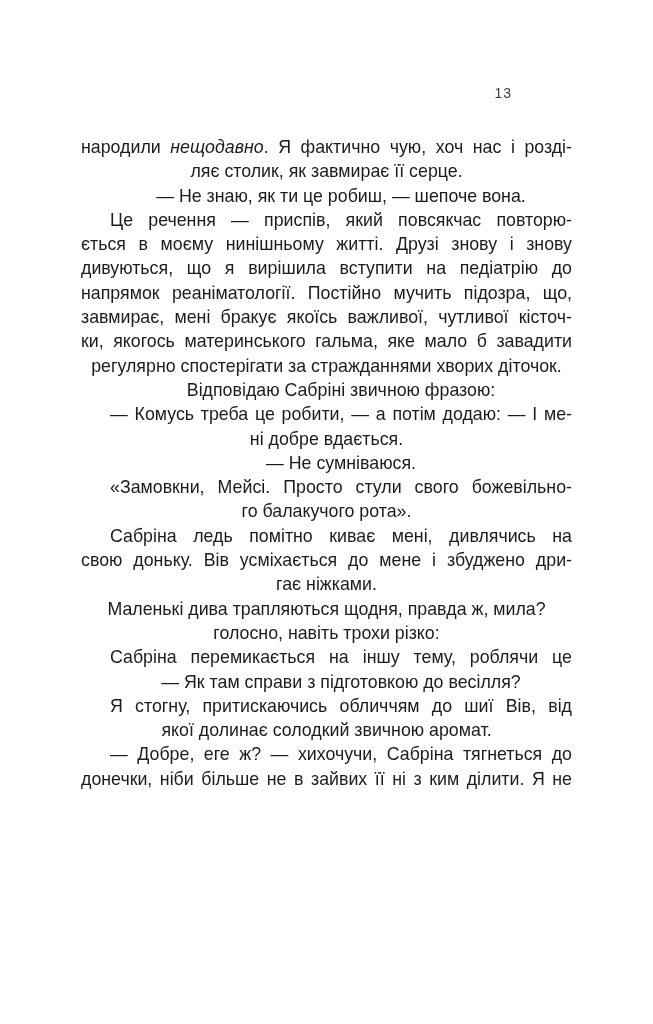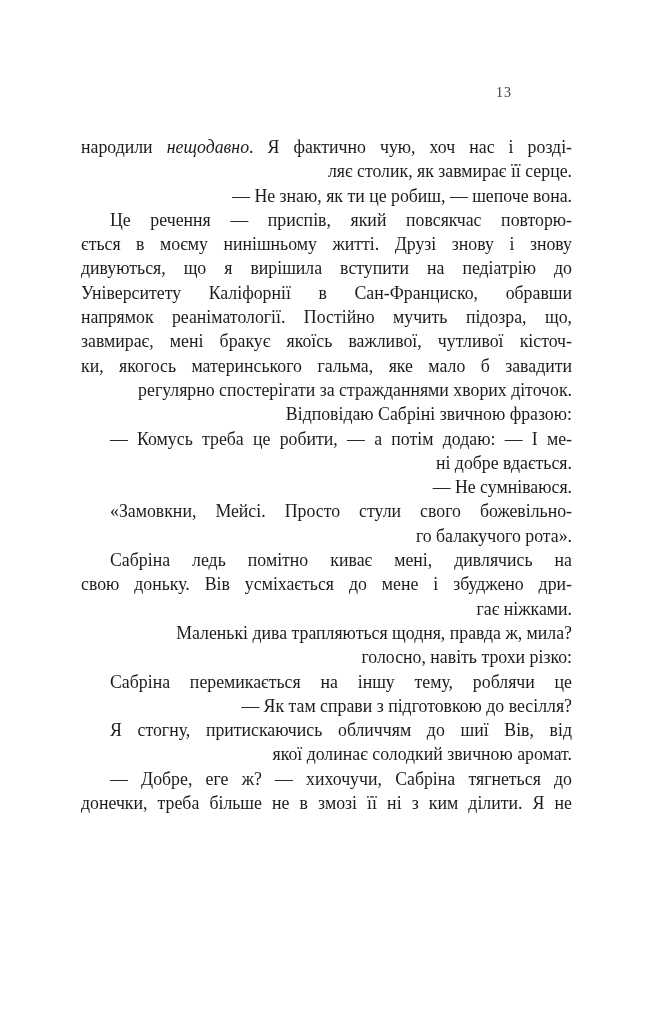--- a/index.html
+++ b/index.html
@@ -5,21 +5,21 @@
   html, body {
     margin: 0;
     padding: 0;
     background: #ffffff;
   }
   .book-page {
     position: relative;
     width: 653px;
     height: 1024px;
     background: #ffffff;
-    font-family: Liberation Serif, serif;
+    font-family: Liberation Sans, sans-serif;
     color: #1c1c1c;
     overflow: hidden;
   }
   .page-number {
     position: absolute;
     top: 85px;
     left: 81px;
     width: 431px;
     text-align: right;
     font-size: 14px;
@@ -28,21 +28,21 @@
   }
   .text-block {
     position: absolute;
     top: 135px;
     left: 81px;
     width: 491px;
   }
   .line {
     font-size: 17.8px;
     line-height: 24.3px;
-    text-align: right;
+    text-align: center;
     white-space: normal;
   }
   .line.justify {
     text-align: justify;
     text-align-last: justify;
   }
   .line.indent {
     text-indent: 29px;
   }
   .italic {
@@ -59,21 +59,20 @@
         <div class="line justify"><span>народили </span><span class="italic">нещодавно</span><span>. Я фактично чую, хоч нас і розді-</span></div>
         <div class="line"><span>ляє столик, як завмирає її серце.</span></div>
       </div>
       <div class="paragraph">
         <div class="line indent"><span>— Не знаю, як ти це робиш, — шепоче вона.</span></div>
       </div>
       <div class="paragraph">
         <div class="line justify indent"><span>Це речення — приспів, який повсякчас повторю-</span></div>
         <div class="line justify"><span>ється в моєму нинішньому житті. Друзі знову і знову</span></div>
         <div class="line justify"><span>дивуються, що я вирішила вступити на педіатрію до</span></div>
-        <div class="line justify"><span>Університету Каліфорнії в Сан-Франциско, обравши</span></div>
         <div class="line justify"><span>напрямок реаніматології. Постійно мучить підозра, що,</span></div>
         <div class="line justify"><span>завмирає, мені бракує якоїсь важливої, чутливої кісточ-</span></div>
         <div class="line justify"><span>ки, якогось материнського гальма, яке мало б завадити</span></div>
         <div class="line"><span>регулярно спостерігати за стражданнями хворих діточок.</span></div>
       </div>
       <div class="paragraph">
         <div class="line indent"><span>Відповідаю Сабріні звичною фразою:</span></div>
       </div>
       <div class="paragraph">
         <div class="line justify indent"><span>— Комусь треба це робити, — а потім додаю: — І ме-</span></div>
@@ -100,16 +99,16 @@
       </div>
       <div class="paragraph">
         <div class="line indent"><span>— Як там справи з підготовкою до весілля?</span></div>
       </div>
       <div class="paragraph">
         <div class="line justify indent"><span>Я стогну, притискаючись обличчям до шиї Вів, від</span></div>
         <div class="line"><span>якої долинає солодкий звичною аромат.</span></div>
       </div>
       <div class="paragraph">
         <div class="line justify indent"><span>— Добре, еге ж? — хихочучи, Сабріна тягнеться до</span></div>
-        <div class="line justify"><span>донечки, треба більше не в змозі її ні з ким ділити. Я не</span></div>
+        <div class="line justify"><span>донечки, ніби більше не в зайвих її ні з ким ділити. Я не</span></div>
       </div>
     </div>
 </div>
 
 </body></html>

